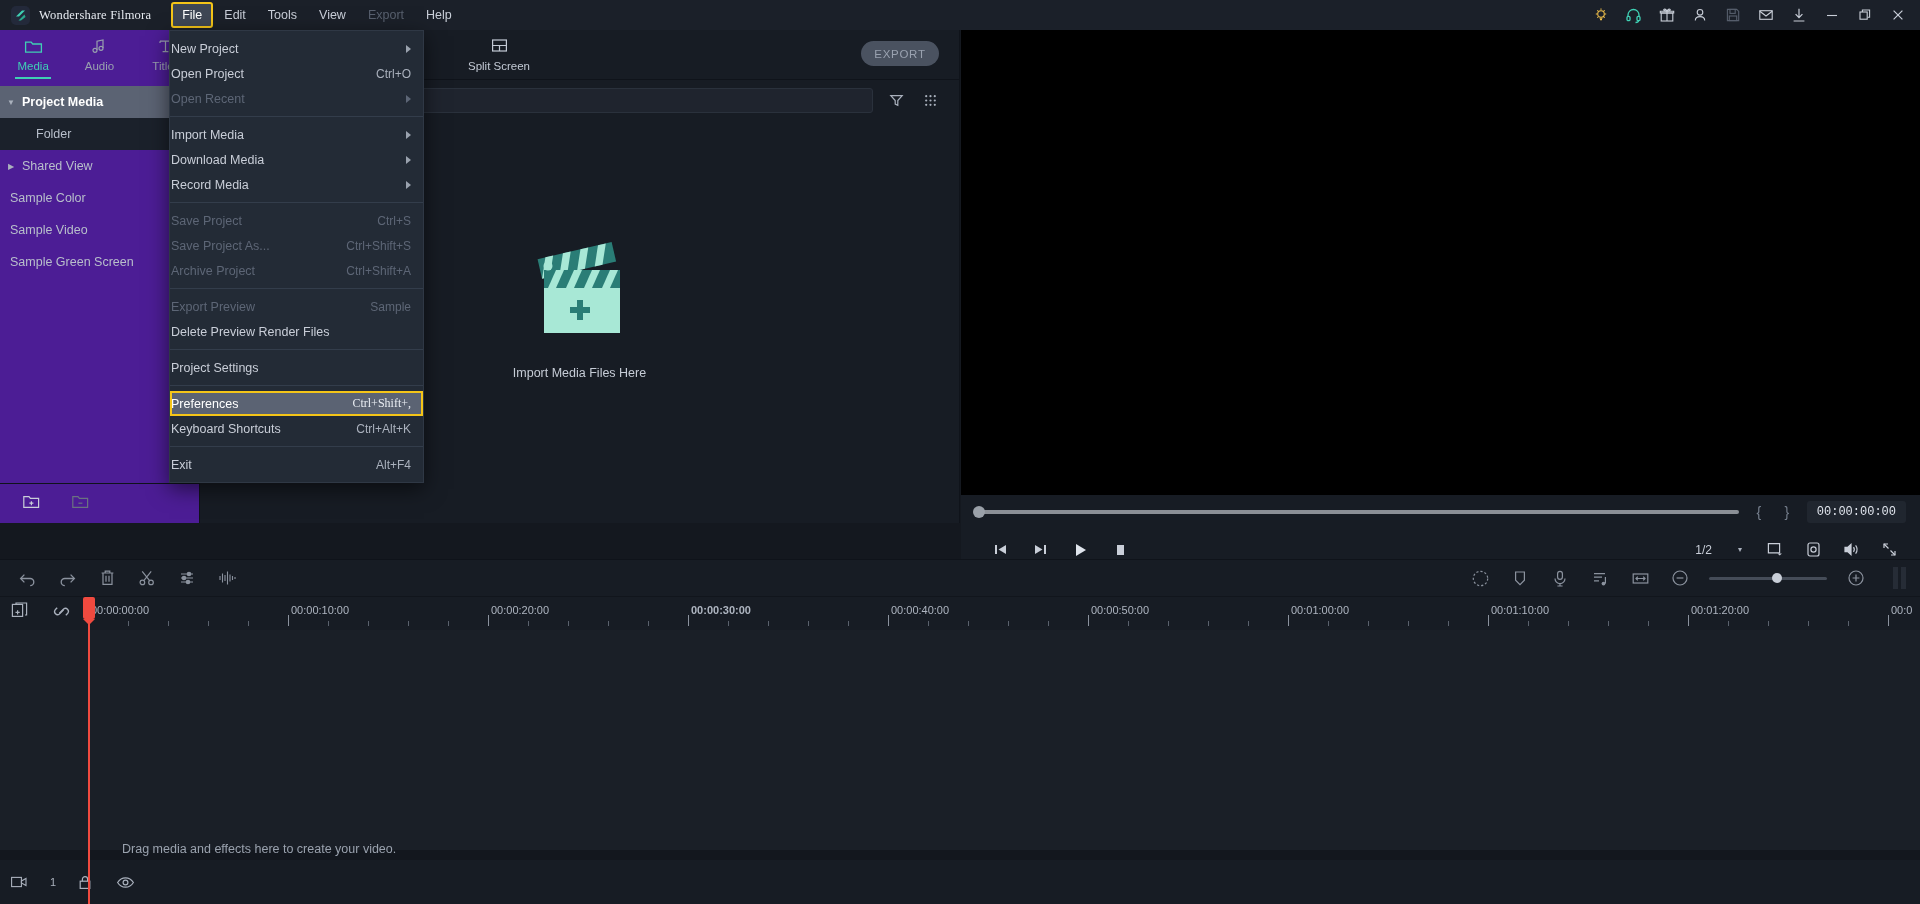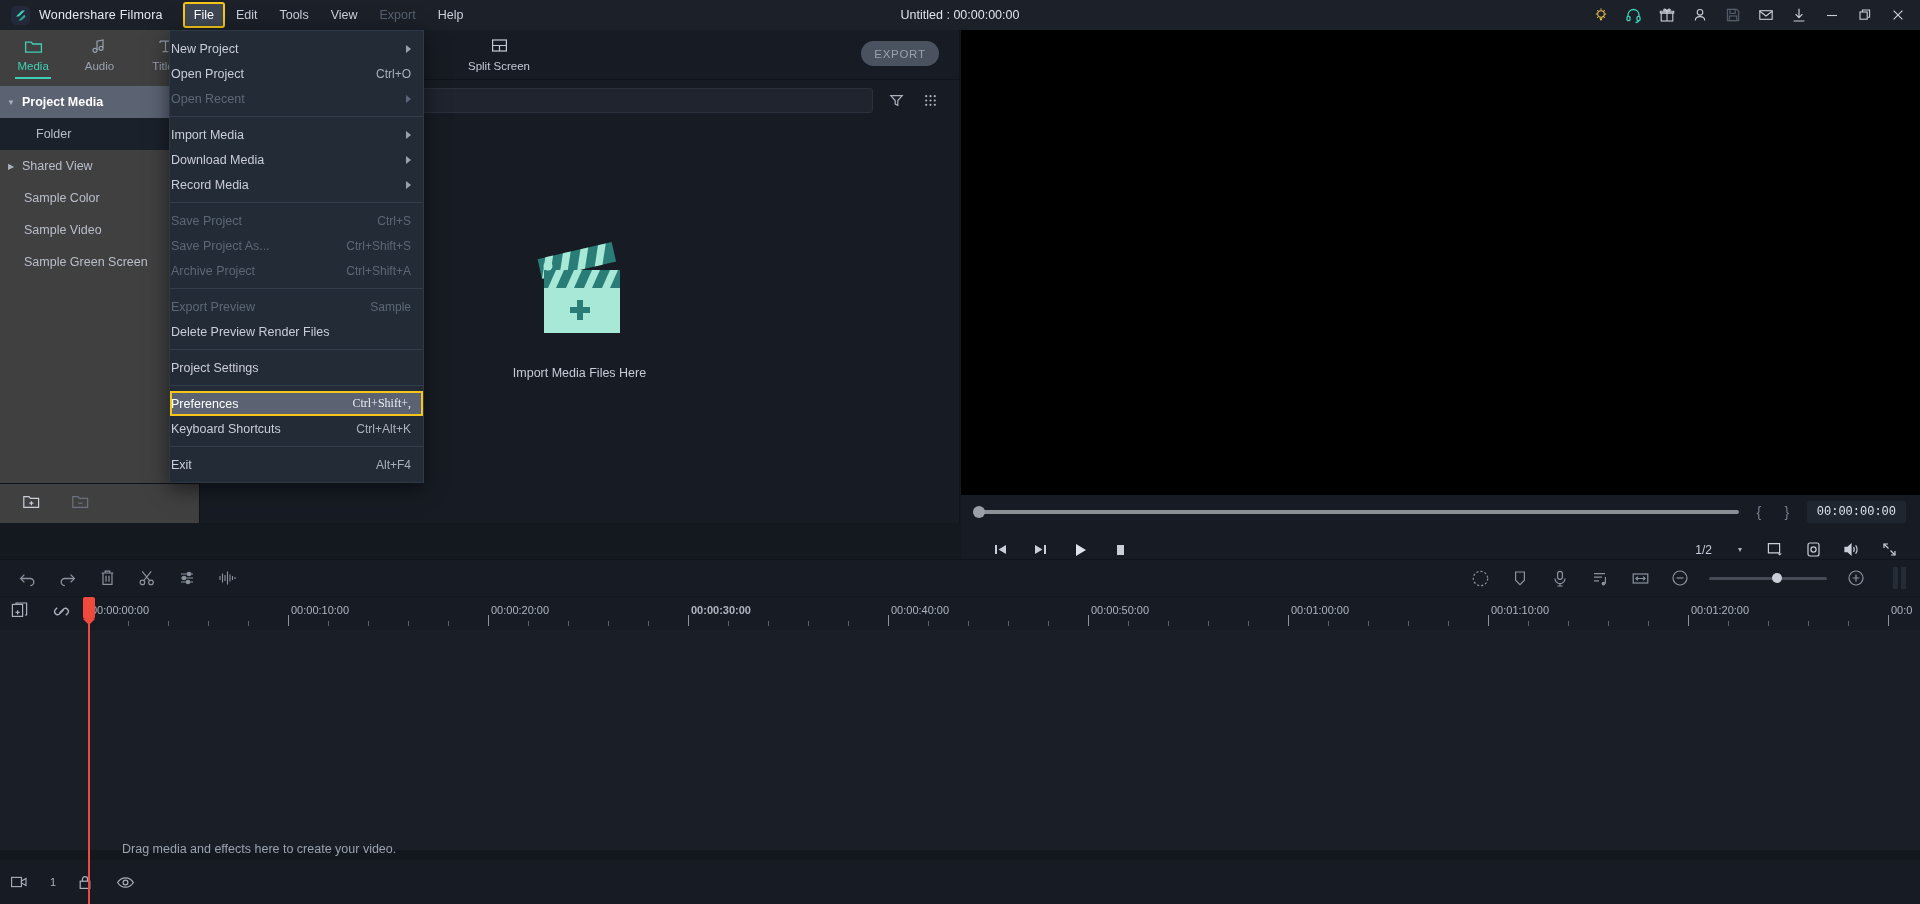--- a/index.html
+++ b/index.html
@@ -17,21 +17,21 @@
   .titlebar {
     position: absolute; top: 0; left: 0; width: 1920px; height: 30px;
     background: #1b2029;
     display: flex; align-items: center;
   }
   .brand { display: flex; align-items: center; gap: 9px; padding-left: 11px; }
   .brand-logo {
     width: 19px; height: 19px; border-radius: 5px;
     background: #23293a; display: flex; align-items: center; justify-content: center;
   }
-  .brand-name { font-size: 12.5px; color: #e6eaf0; letter-spacing: .2px; }
+  .brand-name { font-size: 12.5px; color: #e6eaf0; letter-spacing: .2px; font-family: Liberation Serif, serif; }
   .menubar { display: flex; align-items: center; margin-left: 20px; height: 30px; }
   .menu-item {
     font-size: 12.5px; color: #c9ced8; padding: 3px 9px; margin: 0 2px;
     cursor: default; line-height: 16px;
   }
   .menu-item.disabled { color: #58606e; }
   .menu-item.active {
     background: #3f4755; color: #ffffff;
     outline: 2px solid #f5c518; border-radius: 1px;
   }
@@ -44,21 +44,21 @@
     display: flex; align-items: center; gap: 0px; padding-right: 6px;
   }
   .tb-btn {
     width: 33px; height: 30px; display: flex; align-items: center; justify-content: center;
     cursor: default;
   }
 
   
   .left-panel {
     position: absolute; left: 0; top: 30px; width: 200px; height: 493px;
-    background: #404040; border-right: 1px solid #0f131a;
+    background: #4c1d95; border-right: 1px solid #0f131a;
   }
   .tabs-row { display: flex; height: 46px; align-items: flex-start; padding-top: 5px; }
   .tab {
     flex: 1; display: flex; flex-direction: column; align-items: center; gap: 2px;
     cursor: default; position: relative; padding-top: 3px;
   }
   .tab .tab-label { font-size: 11.5px; color: #98a0ae; }
   .tab.selected .tab-label { color: #3fd0b4; }
   .tab.selected::after {
     content: ""; position: absolute; bottom: -7px; left: 50%; transform: translateX(-50%);
@@ -66,21 +66,21 @@
   }
   .tree { margin-top: 10px; }
   .tree-row {
     height: 32px; display: flex; align-items: center; font-size: 12.5px;
     color: #b8bfcb; cursor: default; padding-right: 10px;
   }
   .tree-row .caret { width: 22px; text-align: center; font-size: 8px; color: #aab1bd; }
   .tree-row.sel { background: #5b6373; color: #ffffff; font-weight: bold; }
   .tree-row .tlabel { flex: 1; }
   .tree-row .tcount { font-size: 12px; color: #9aa2ae; }
-  .tree-row.nocaret .tlabel { padding-left: 24px; }
+  .tree-row.nocaret .tlabel { padding-left: 10px; }
   .tree-row.sub { background: #1b212b; }
   .panel-foot {
     position: absolute; bottom: 0; left: 0; width: 200px; height: 40px;
     border-top: 1px solid #0f131a; display: flex; align-items: center; gap: 30px; padding-left: 22px;
   }
 
   
   .media-panel {
     position: absolute; left: 200px; top: 30px; width: 760px; height: 493px;
     background: #171c24; border-right: 1px solid #0f131a;
@@ -253,21 +253,20 @@
       <span class="brand-name">Wondershare Filmora</span>
     </div>
     <div class="menubar">
       <div class="menu-item active">File</div>
       <div class="menu-item">Edit</div>
       <div class="menu-item">Tools</div>
       <div class="menu-item">View</div>
       <div class="menu-item disabled">Export</div>
       <div class="menu-item">Help</div>
     </div>
-    <div class="win-title">Untitled : 00:00:00:00</div>
 
     <div class="tb-right">
       <div class="tb-btn">
         <svg width="16" height="16" viewBox="0 0 16 16" fill="none" stroke="#f2c14b" stroke-width="1.1">
           <circle cx="8" cy="7" r="3.3"></circle>
             <path d="M6.6 11.2h2.8M7 12.6h2"></path>
           <path d="M8 1.4v1.3M13.2 7h-1.3M4.1 7H2.8M11.7 3.3l-.9.9M5.2 9.8l-.9.9M11.7 10.7l-.9-.9M5.2 4.2l-.9-.9"></path>
         </svg>
       </div>
       <div class="tb-btn">

